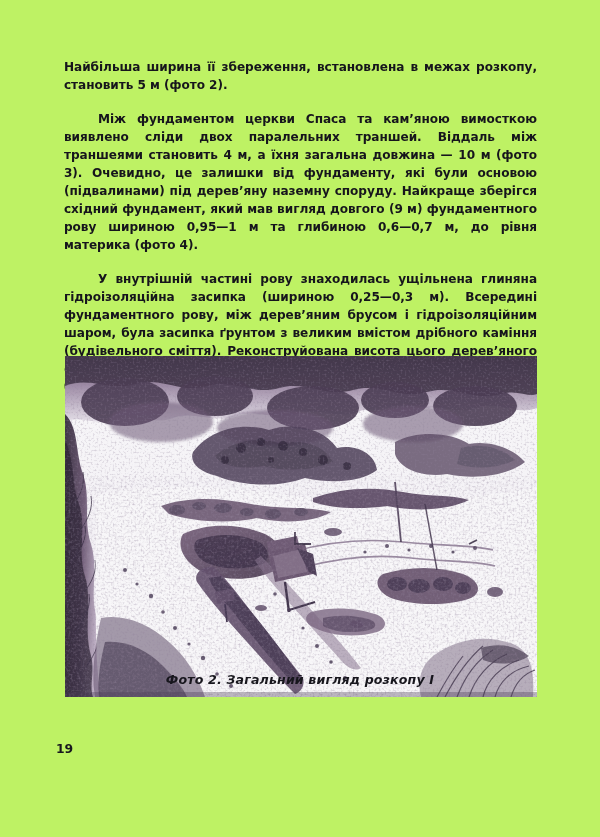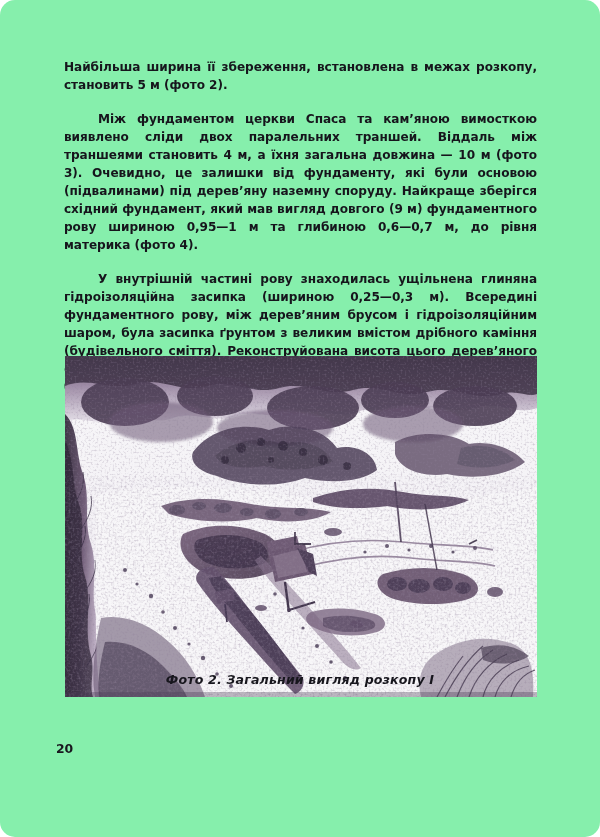--- a/index.html
+++ b/index.html
@@ -13,22 +13,21 @@
     height: 837px;
     position: relative;
     overflow: hidden;
     font-family: "DejaVu Sans", "Liberation Sans", sans-serif;
     color: #131219;
   }
 
   .page {
     position: absolute;
     inset: 0;
-    background: #86efac;
-    border-radius: 15px;
+    background: #bef264;
   }
 
   
   .textblock {
     position: absolute;
     left: 64px;
     top: 58px;
     width: 473px;
   }
   .para {
@@ -357,15 +356,15 @@
           <rect x="0" y="0" width="472" height="341" fill="#7a6a84" opacity="0.05"></rect>
 
           <rect x="0" y="336" width="472" height="5" fill="#4a3d55" opacity="0.35"></rect>
         </g>
       </svg>
     </div>
   </div>
 
   <div class="caption">Фото 2. Загальний вигляд розкопу І</div>
 
-  <div class="folio">20</div>
+  <div class="folio">19</div>
 
 </div>
 
 </body></html>

